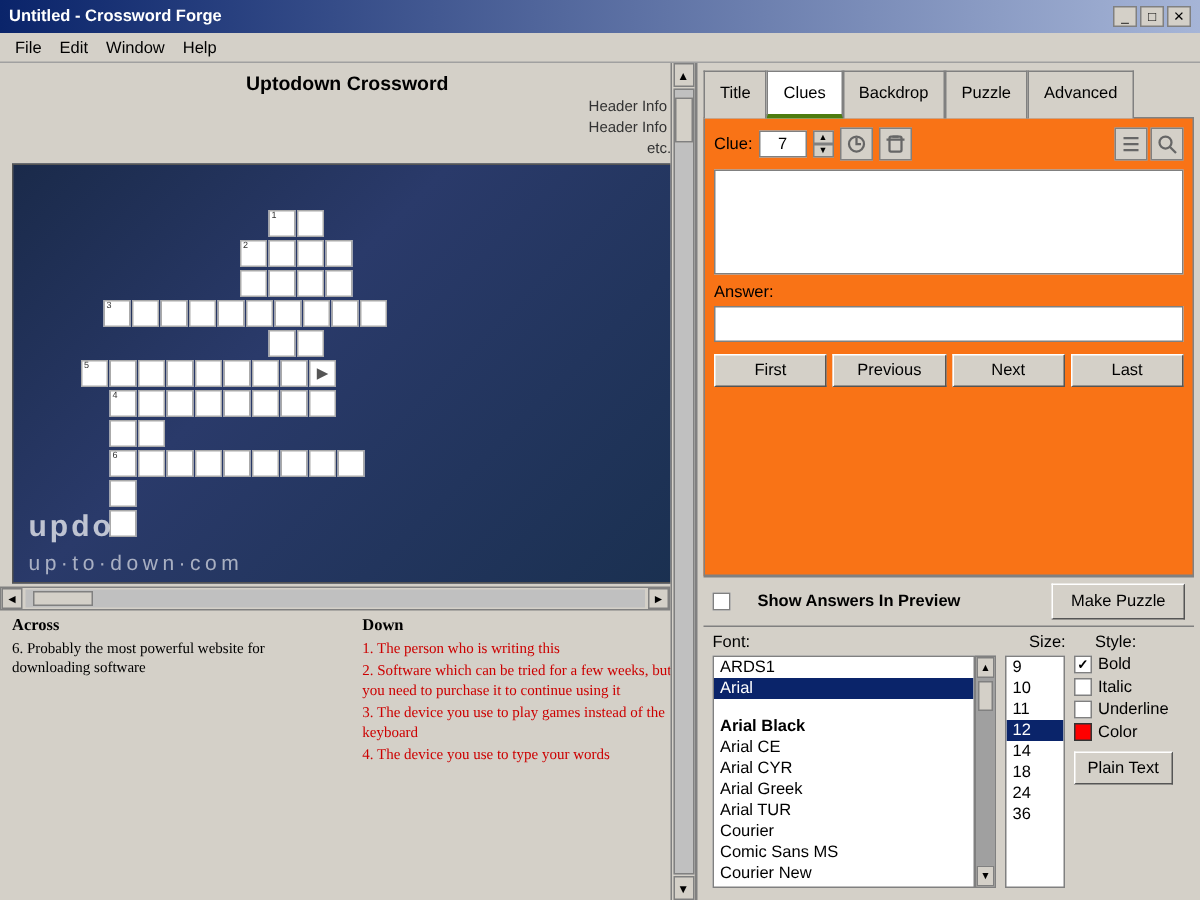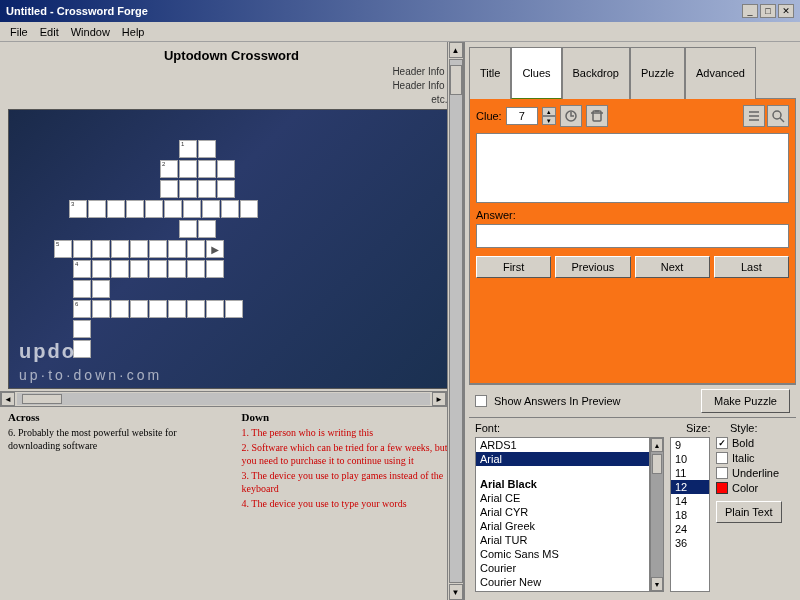--- a/index.html
+++ b/index.html
@@ -197,33 +197,33 @@
     }
 
     
     .tabs {
       display: flex;
       gap: 0;
       margin-bottom: 0;
     }
 
     .tab {
-      padding: 19px 10px;
+      padding: 8px 10px;
       background: #d4d0c8;
       border: 1px solid #808080;
       border-bottom: none;
       font-size: 11px;
       cursor: pointer;
       position: relative;
       top: 1px;
     }
 
     .tab.active {
       background: #fff;
-      border-bottom: 1px solid #4d7c0f;
+      border-bottom: 3px solid #4d7c0f;
       z-index: 2;
     }
 
     .tab-content {
       background: #f97316;
       border: 1px solid #808080;
       padding: 6px;
       flex: 1;
       display: flex;
       flex-direction: column;
@@ -336,22 +336,23 @@
       align-items: center;
       padding: 4px 6px;
       background: #d4d0c8;
       border-top: 1px solid #808080;
       gap: 8px;
     }
 
     .show-answers-check {
       display: flex;
       align-items: center;
-      gap: 7px;
-      font-size: 11px;
+      gap: 18px;
+      font-size: 11px;
+      font-weight: bold;
     }
 
     .make-puzzle-btn {
       margin-left: auto;
       padding: 3px 12px;
       height: 24px;
       background: #d4d0c8;
       border: 1px solid #808080;
       font-size: 11px;
       cursor: pointer;
@@ -734,22 +735,22 @@
 
         <div style="display:flex;">
           <div class="font-list">
             <div class="font-item">ARDS1</div>
             <div class="font-item selected">Arial</div>
             <div class="font-item bold-preview">Arial Black</div>
             <div class="font-item">Arial CE</div>
             <div class="font-item">Arial CYR</div>
             <div class="font-item">Arial Greek</div>
             <div class="font-item">Arial TUR</div>
+            <div class="font-item">Courier</div>
             <div class="font-item">Comic Sans MS</div>
-            <div class="font-item">Courier</div>
             <div class="font-item">Courier New</div>
 
           </div>
           <div class="vscroll">
             <div class="vscroll-up">▲</div>
             <div class="vscroll-track">
               <div class="vscroll-thumb"></div>
             </div>
             <div class="vscroll-down">▼</div>
           </div>

